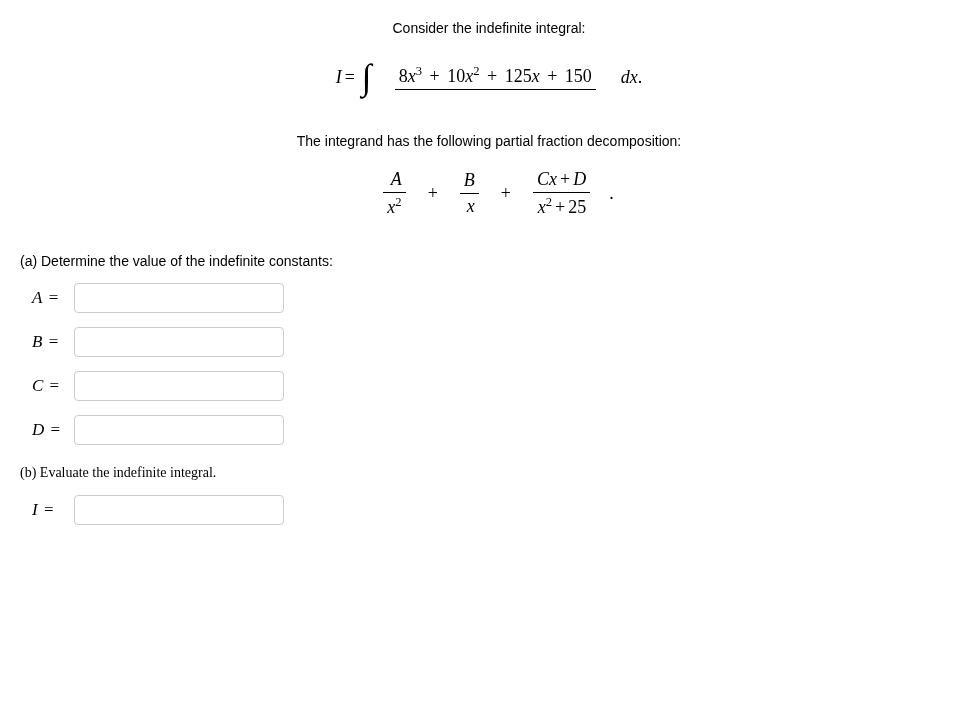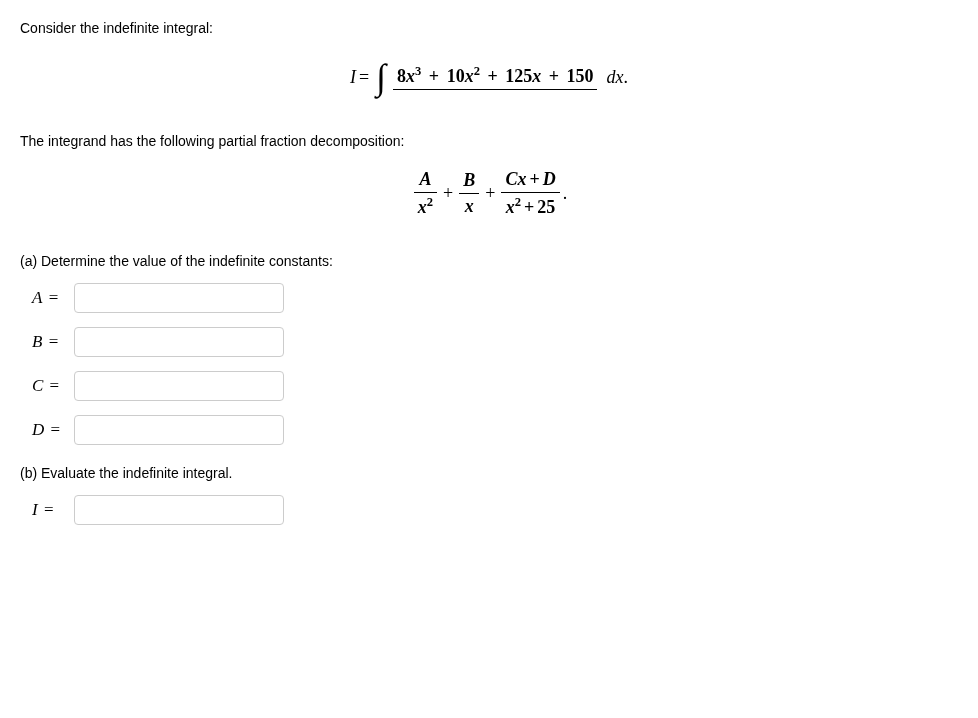--- a/index.html
+++ b/index.html
@@ -9,20 +9,21 @@
       font-family: Arial, sans-serif;
       font-size: 14px;
       color: #000;
       background: #fff;
       margin: 0;
       padding: 20px;
       width: 978px;
     }
     .text-line {
       margin-bottom: 18px;
+      text-align: center;
     }
     .math-display {
       text-align: center;
       margin: 20px 0 35px 0;
       font-family: 'Times New Roman', serif;
       font-size: 18px;
     }
     .input-row {
       display: flex;
       align-items: center;
@@ -50,23 +51,22 @@
     .part-heading {
       margin: 30px 0 12px 0;
     }
     .section-gap {
       margin-top: 29px;
     }
     
     .frac {
       display: inline-block;
       vertical-align: middle;
-      text-align: center;
-      margin: 0 3px;
-      font-weight: bold;
+      text-align: right;
+      margin: 0 19px;
     }
     .frac .num {
       display: block;
       padding: 0 4px 2px 4px;
       border-bottom: 1px solid #000;
     }
     .frac .den {
       display: block;
       padding: 2px 4px 0 4px;
     }
@@ -162,18 +162,18 @@
 <div class="input-row">
   <span class="input-label"><span>C</span><span class="eq"> =</span></span>
   <input type="text" class="answer-input" value="" style="">
 </div>
 
 <div class="input-row">
   <span class="input-label"><span>D</span><span class="eq"> =</span></span>
   <input type="text" class="answer-input" value="" style="">
 </div>
 
-<div class="part-heading" style="margin-top:20px;">(b) Evaluate the indefinite integral.</div>
+<div class="part-heading" style="margin-top:20px;font-family:Liberation Serif, serif;">(b) Evaluate the indefinite integral.</div>
 
 <div class="input-row">
   <span class="input-label"><span>I</span><span class="eq"> =</span></span>
   <input type="text" class="answer-input" value="" style="">
 </div>
 
 </body></html>

